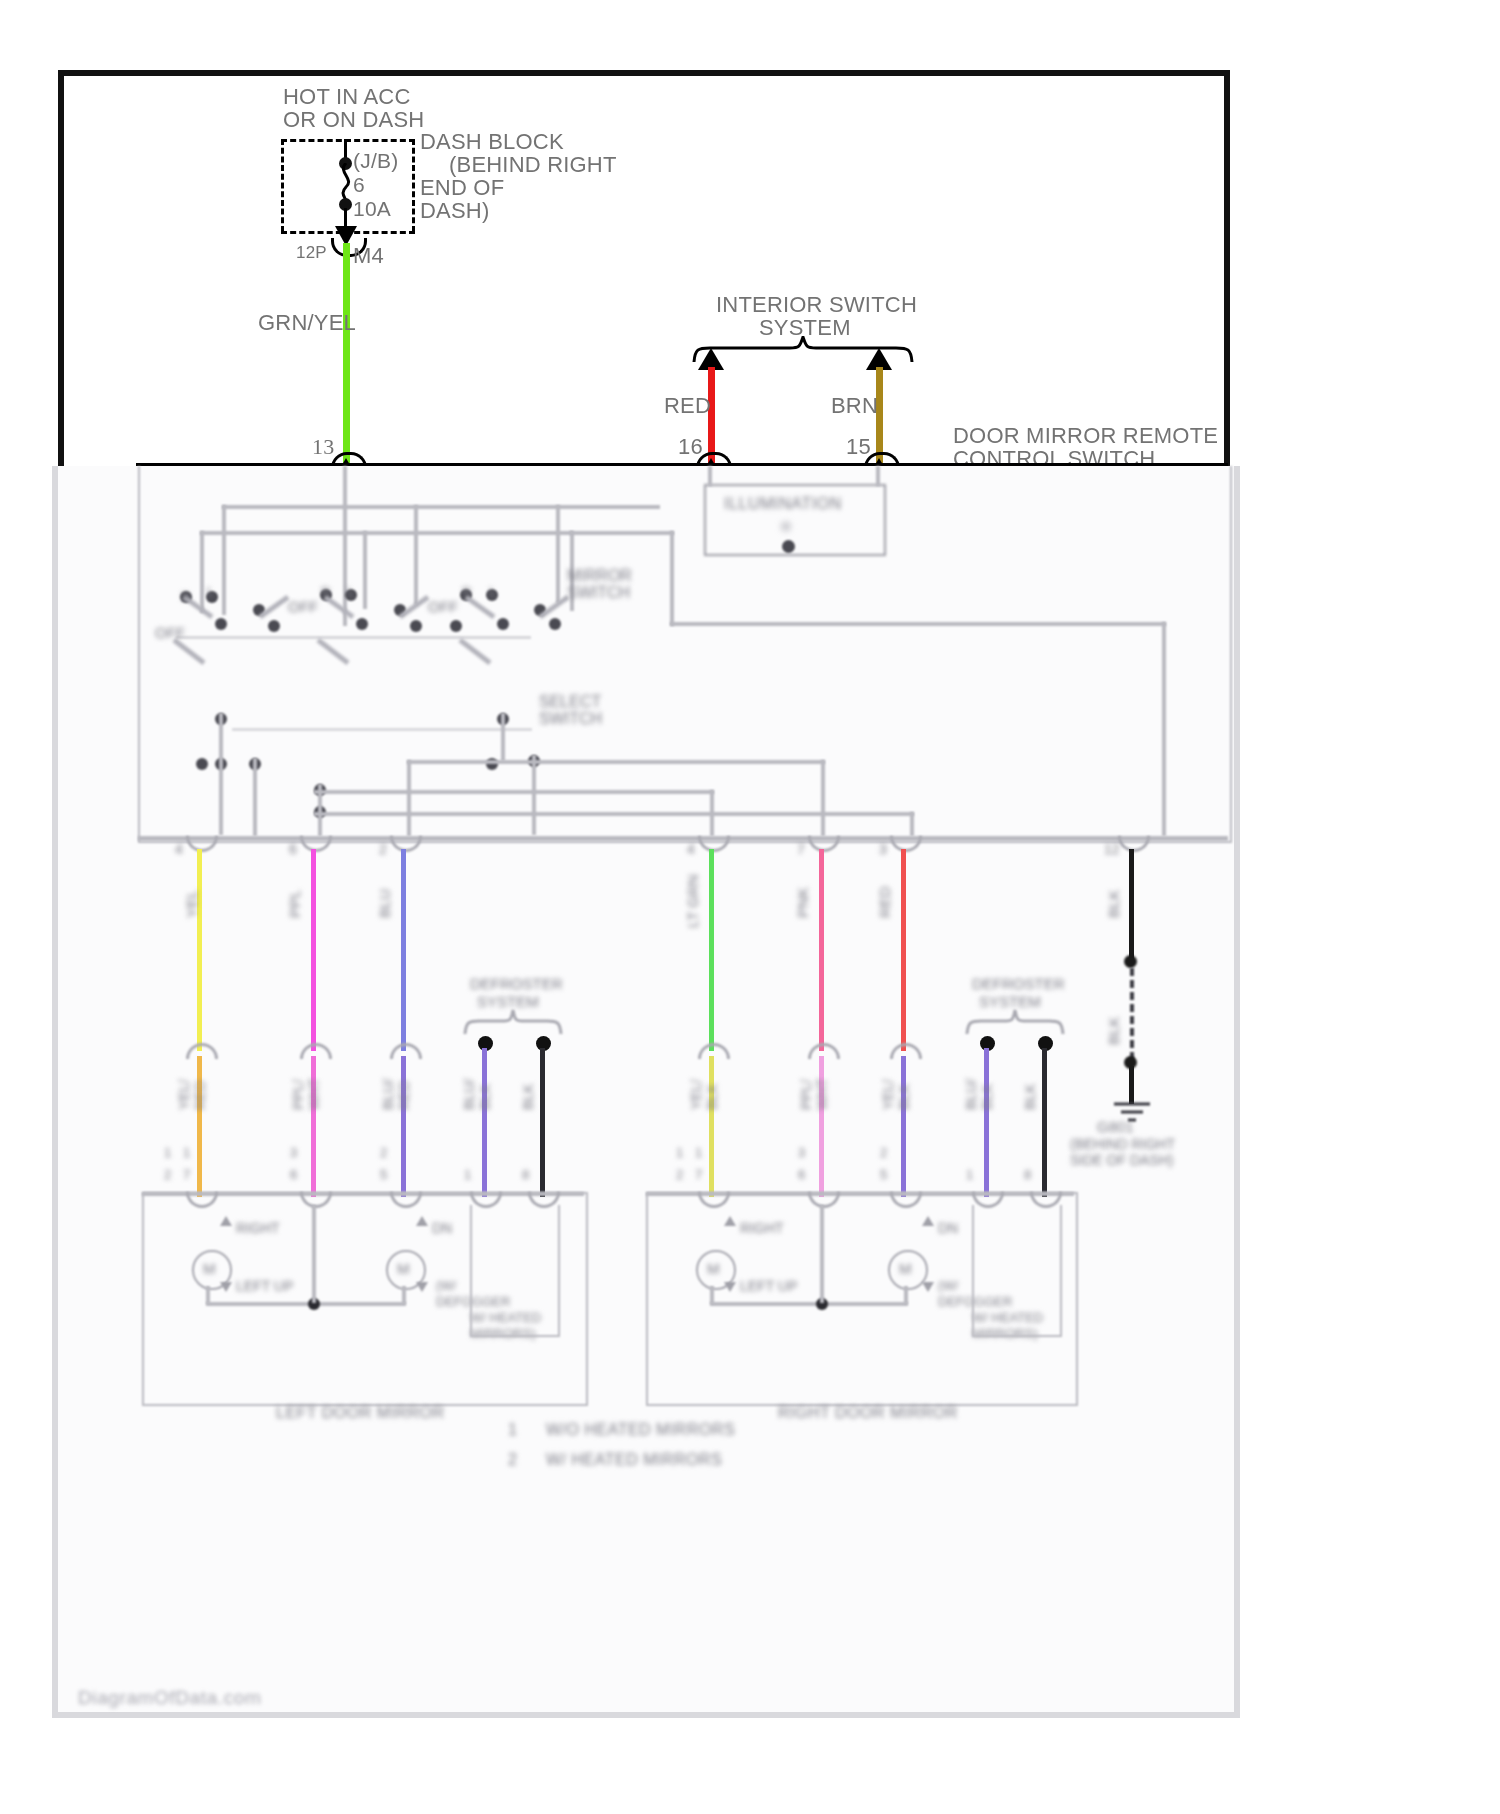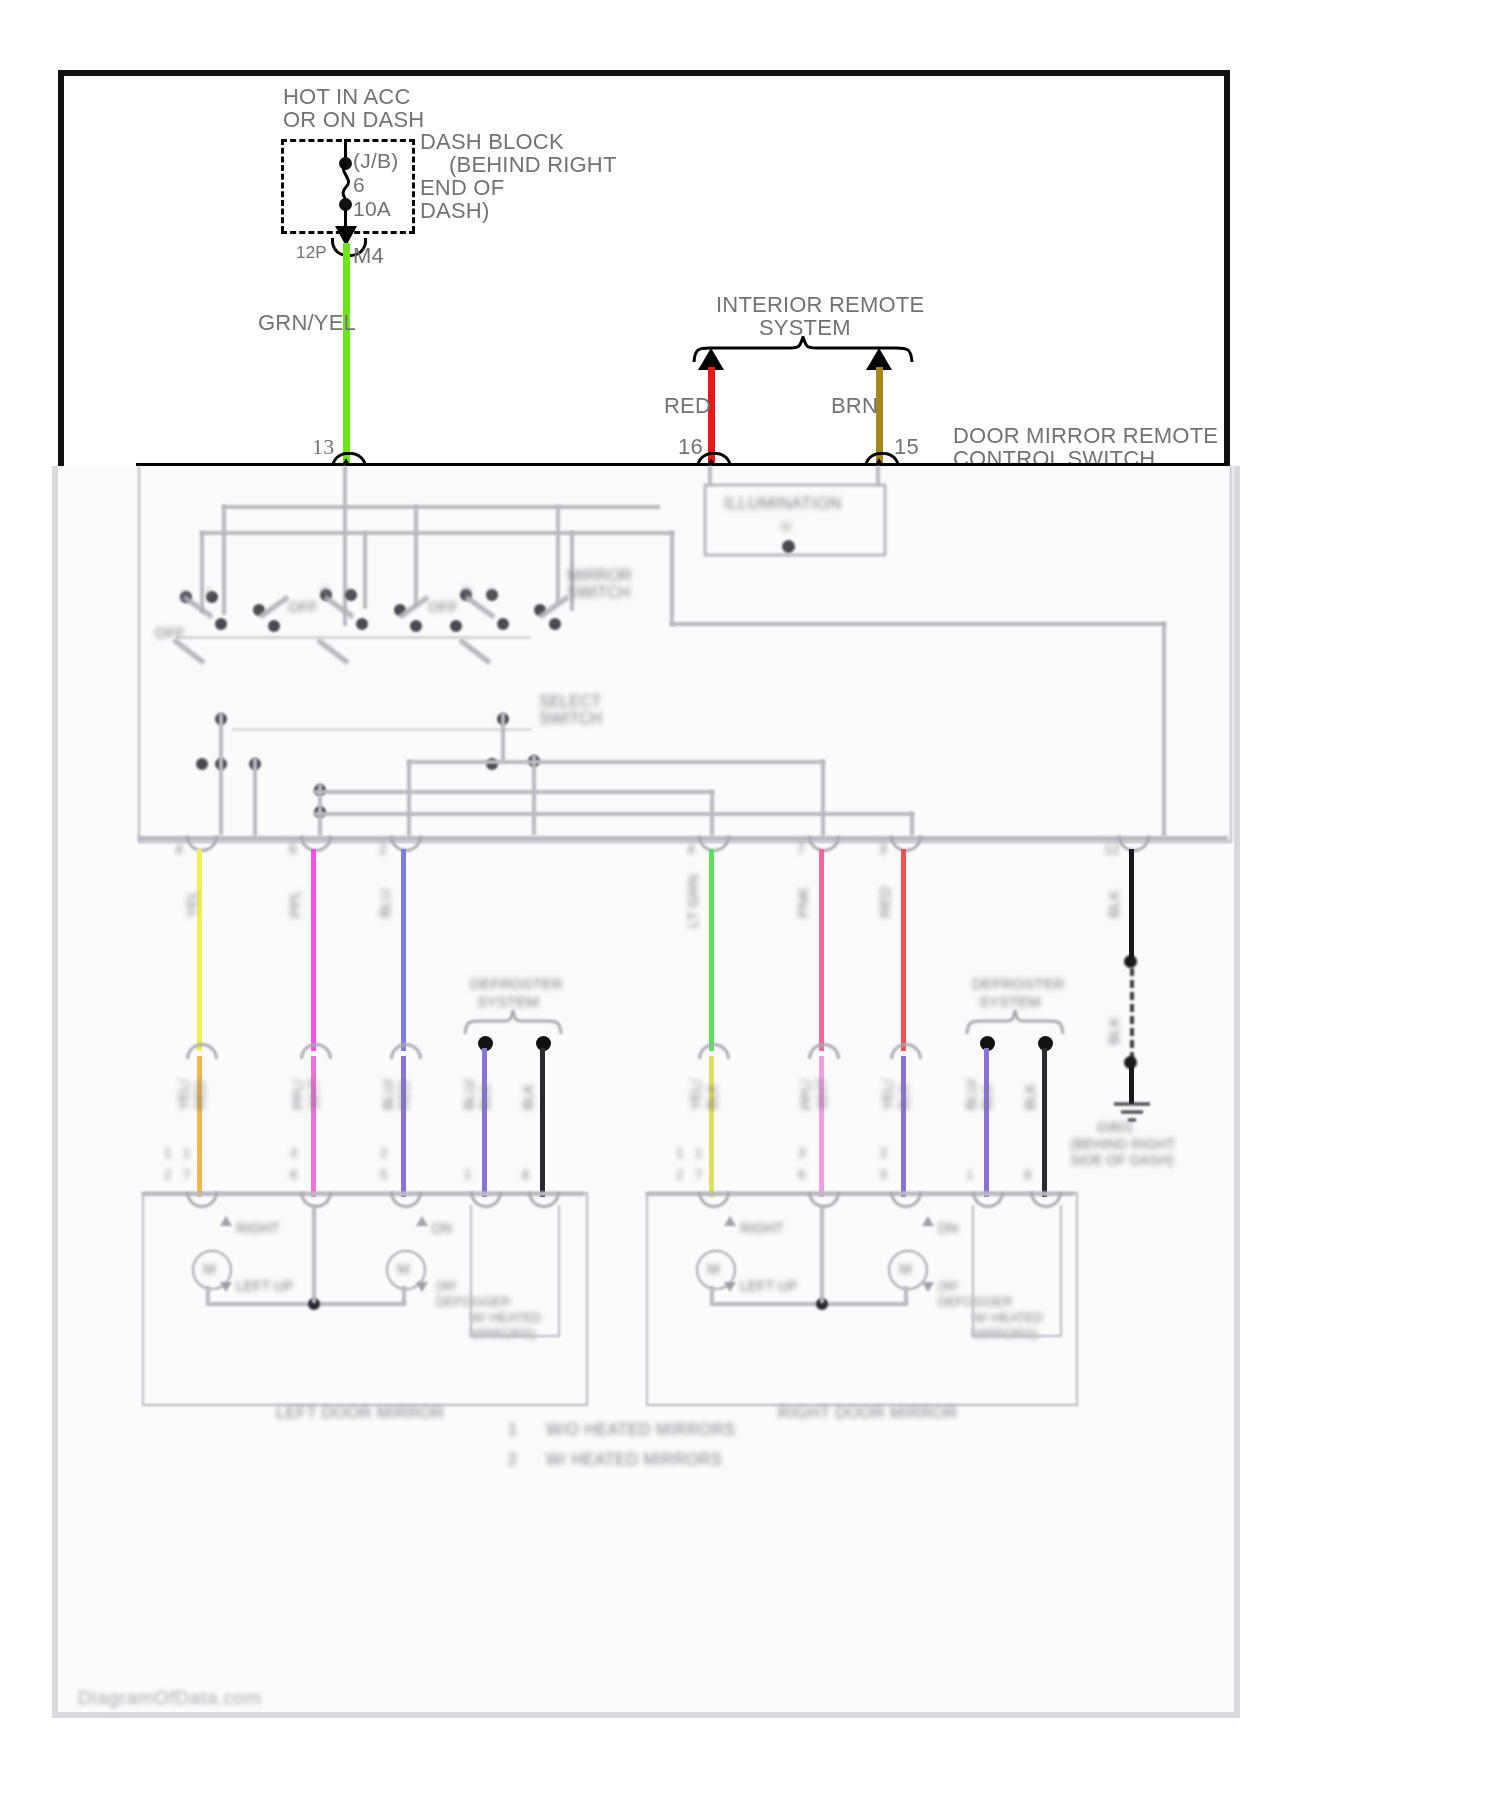--- a/index.html
+++ b/index.html
@@ -95,36 +95,36 @@
   <div class="t crisp" style="left:420px;top:198px;font-size:22px;">DASH)</div>
 
   <div class="cup" style="left:331px;top:238px;"></div>
   <div class="t crisp" style="left:296px;top:243px;font-size:17px;">12P</div>
   <div class="t crisp" style="left:353px;top:243px;font-size:22px;">M4</div>
 
   <div class="wire" style="left:343px;top:243px;height:223px;background:#6ee616;"></div>
   <div class="t crisp" style="left:258px;top:310px;font-size:22px;">GRN/YEL</div>
   <div class="t crisp" style="left:312px;top:434px;font-size:22px;font-family:Liberation Serif, serif;">13</div>
 
-  <div class="t crisp" style="left:716px;top:292px;font-size:22px;">INTERIOR REMOTE</div>
+  <div class="t crisp" style="left:716px;top:292px;font-size:22px;">INTERIOR SWITCH</div>
   <div class="t crisp" style="left:759px;top:315px;font-size:22px;">SYSTEM</div>
 
   <svg style="position:absolute;left:690px;top:336px;" width="226" height="26">
     <path d="M4 26 C 5 13, 8 12, 20 12 L 100 12 C 110 12, 110 10, 113 1 C 116 10, 116 12, 126 12 L 206 12 C 218 12, 221 13, 222 26" stroke="#000" stroke-width="3" fill="none"></path>
   </svg>
 
   <div class="arr-up" style="left:698px;top:348px;"></div>
   <div class="wire" style="left:708px;top:367px;height:99px;background:#e81818;"></div>
   <div class="t crisp" style="left:664px;top:393px;font-size:22px;">RED</div>
   <div class="t crisp" style="left:678px;top:434px;font-size:22px;">16</div>
 
   <div class="arr-up" style="left:866px;top:348px;"></div>
   <div class="wire" style="left:876px;top:367px;height:99px;background:#a8871a;"></div>
   <div class="t crisp" style="left:831px;top:393px;font-size:22px;">BRN</div>
-  <div class="t crisp" style="left:846px;top:434px;font-size:22px;margin-left:48px;">15</div>
+  <div class="t crisp" style="left:846px;top:434px;font-size:22px;">15</div>
 
   <div class="t crisp" style="left:953px;top:423px;font-size:22px;">DOOR MIRROR REMOTE</div>
   <div class="t crisp" style="left:953px;top:446px;font-size:22px;">CONTROL SWITCH</div>
 
   <div class="ln" style="left:136px;top:463px;width:1092px;height:3px;"></div>
 
   <div class="cup-up" style="left:331px;top:452px;"></div>
   <div class="arr-up-sm" style="left:338px;top:458px;"></div>
   <div class="cup-up" style="left:696px;top:452px;"></div>
   <div class="arr-up-sm" style="left:703px;top:458px;"></div>

